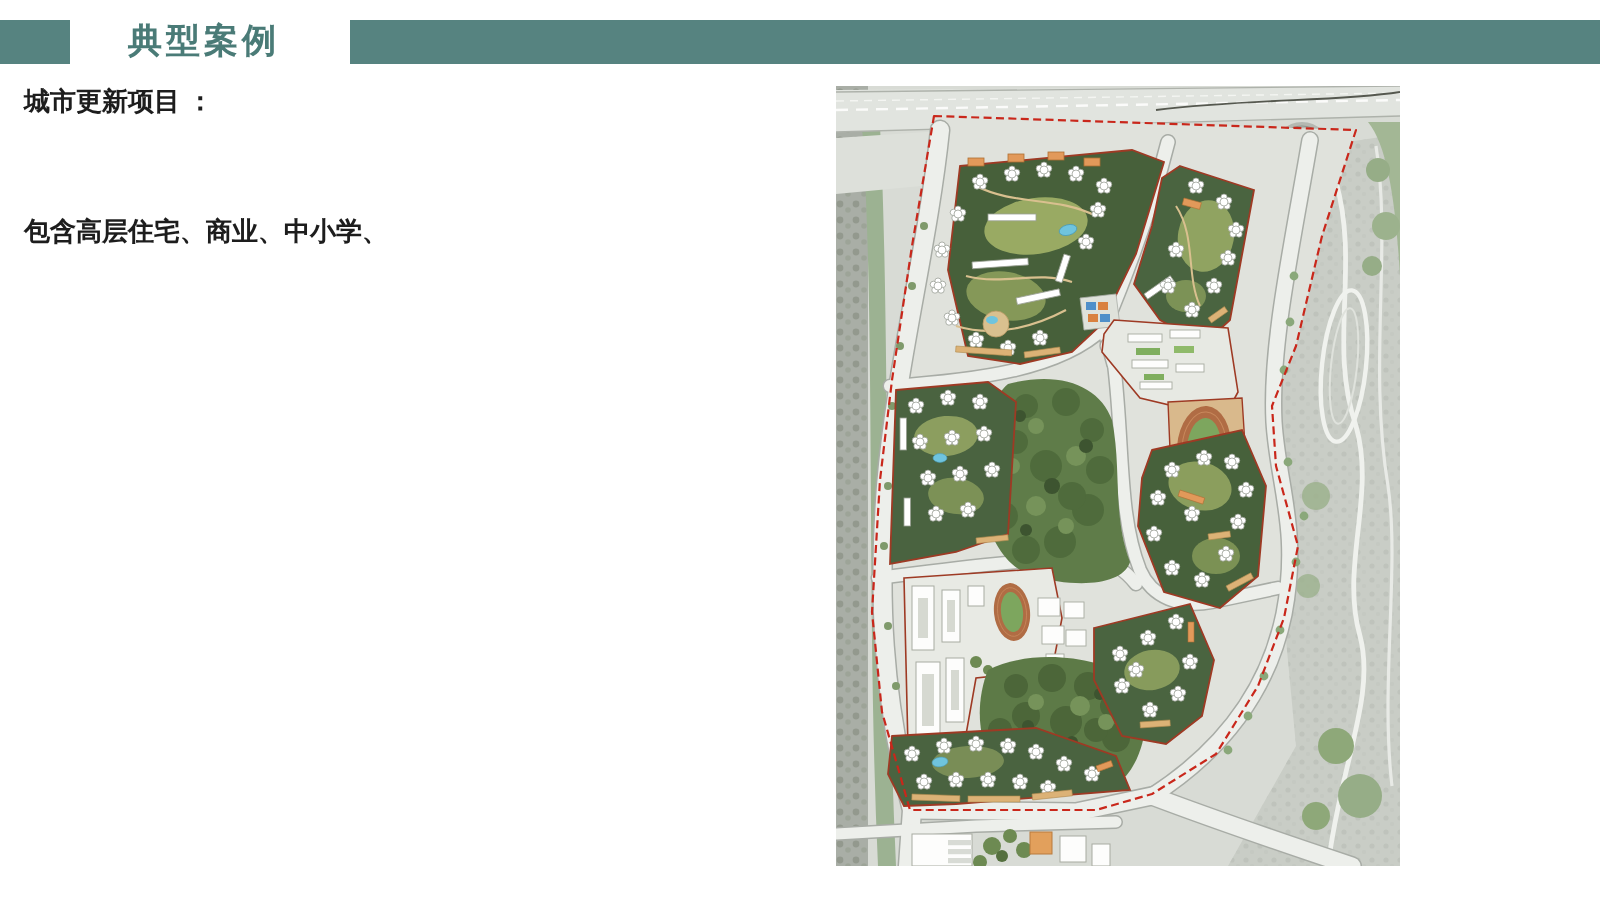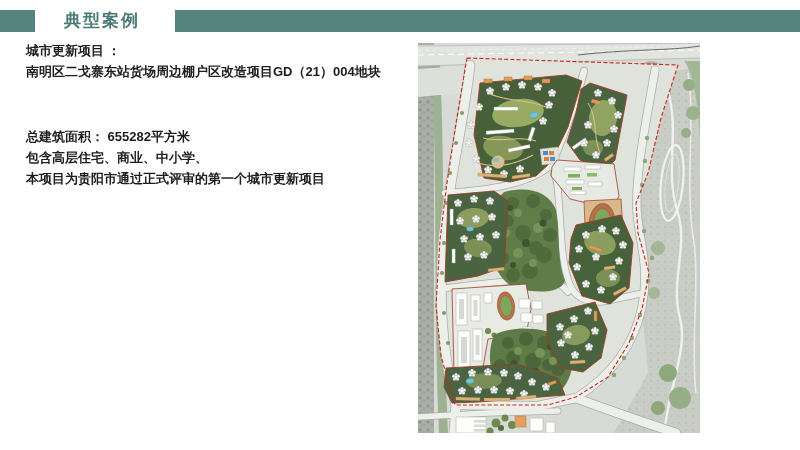--- a/index.html
+++ b/index.html
@@ -11,46 +11,43 @@
   .hdr-box{position:absolute;top:10px;height:22px;background:#568380;}
   .hdr-box.left{left:0;width:35px;}
   .hdr-box.bar{left:175px;width:625px;}
   .hdr-title{
     position:absolute;left:64px;top:10px;height:22px;line-height:22px;
     font-size:17px;font-weight:700;letter-spacing:2px;color:#4a7b77;
     white-space:nowrap;
     text-align:right;
   }
   .textblock{
-    position:absolute;left:26px;top:40px;width:400px;
+    position:absolute;left:12px;top:40px;width:400px;
     font-size:13px;font-weight:600;color:#1d1d1d;line-height:21px;
     white-space:nowrap;
   }
   .textblock .line{height:21px;}
   .textblock .gap{height:22px;}
   .plan-wrap{
     position:absolute;left:418px;top:43px;width:282px;height:390px;
   }
   .plan-wrap svg{display:block;width:282px;height:390px;}
 </style>
 </head>
 <body>
 
 <div class="hdr-box left"></div>
 <div class="hdr-title">典型案例</div>
 <div class="hdr-box bar"></div>
 
 <div class="textblock">
   <div class="line">城市更新项目 ：</div>
-  <div class="line">南明区二戈寨东站货场周边棚户区改造项目GD（21）004地块</div>
   <div class="gap"></div>
   <div class="gap"></div>
-  <div class="line">总建筑面积： 655282平方米</div>
   <div class="line">包含高层住宅、商业、中小学、</div>
-  <div class="line">本项目为贵阳市通过正式评审的第一个城市更新项目</div>
 </div>
 
 <div class="plan-wrap">
 <svg viewBox="0 0 282 390" xmlns="http://www.w3.org/2000/svg">
   <defs>
     <pattern id="dots1" width="7" height="7" patternUnits="userSpaceOnUse">
       <circle cx="2" cy="2" r="1.3" fill="#b6bbb3"></circle>
           <circle cx="5" cy="5" r="1.1" fill="#c2c6bf"></circle>
     </pattern>
     <pattern id="dotsDk" width="8" height="8" patternUnits="userSpaceOnUse">

